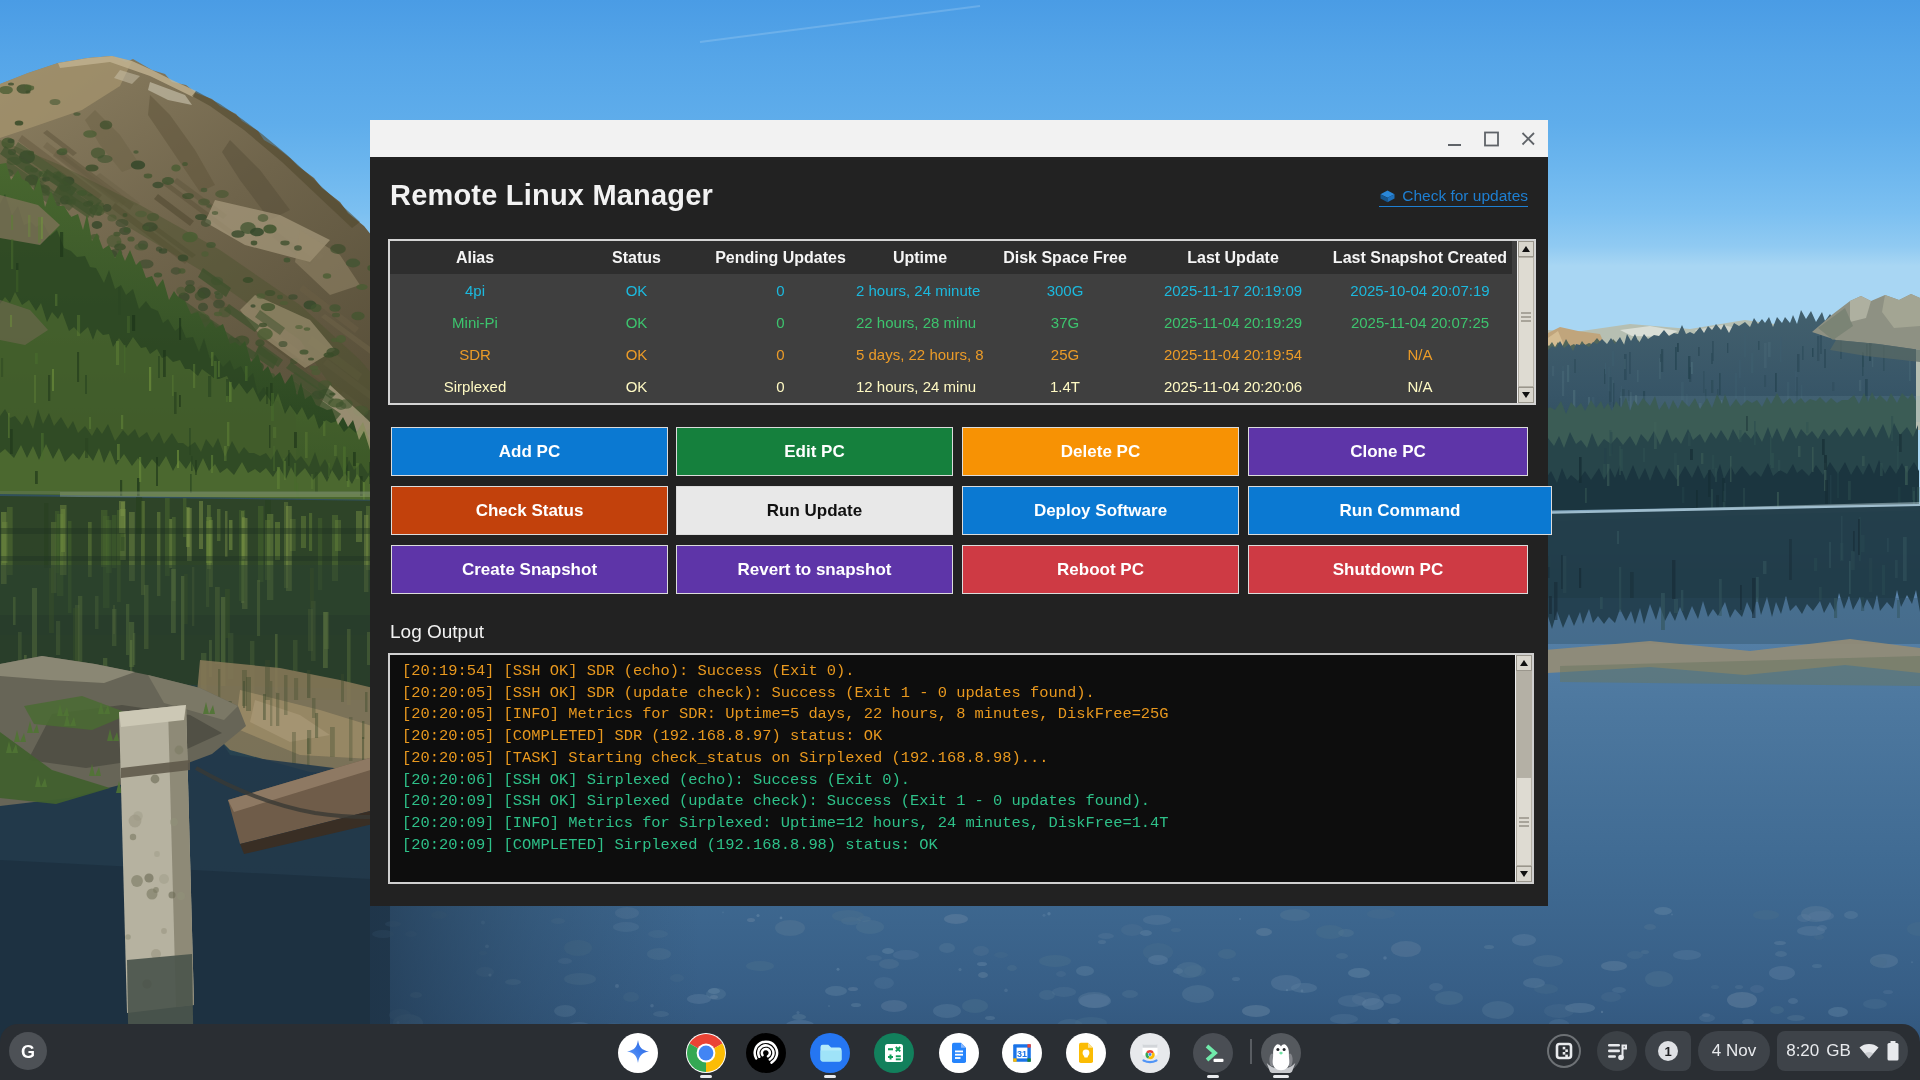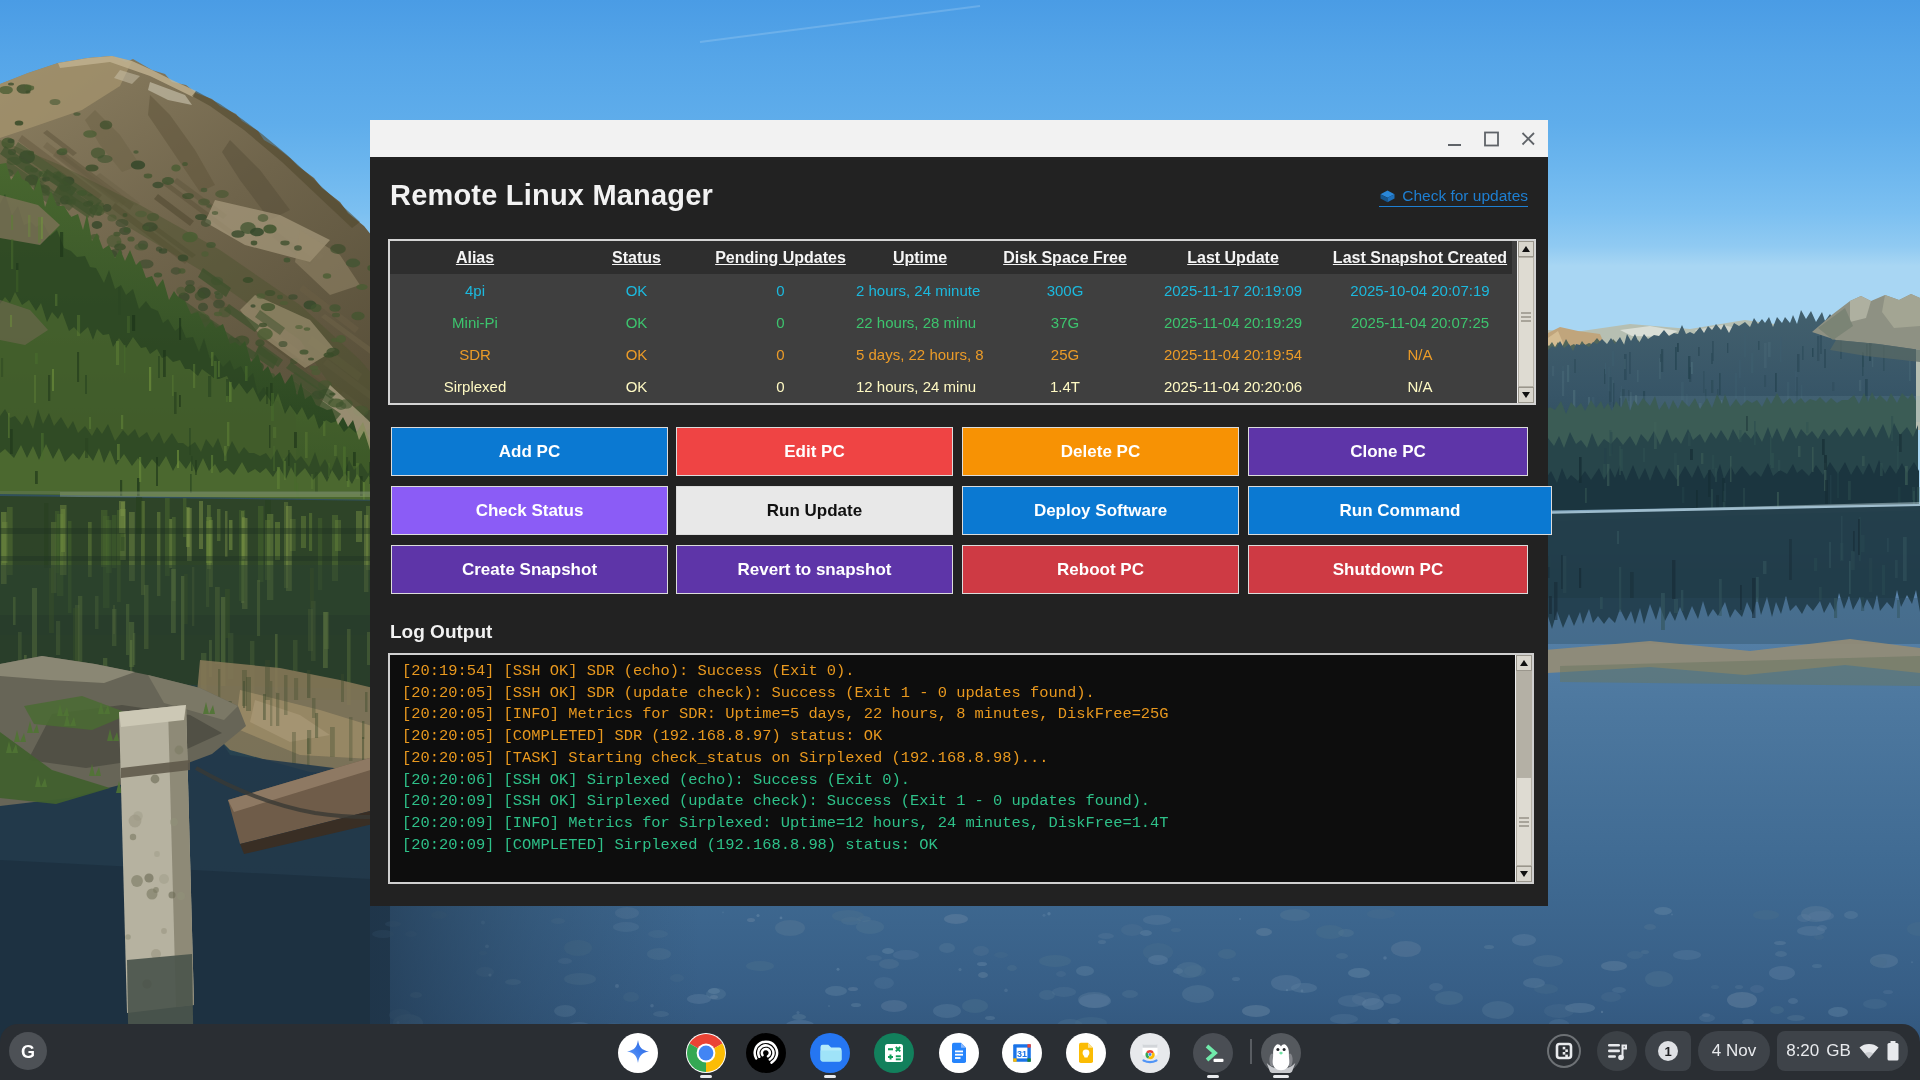--- a/index.html
+++ b/index.html
@@ -5,38 +5,38 @@
 #wall{position:absolute;left:0;top:0;}
 
 #win{position:absolute;left:370px;top:120px;width:1178px;height:786px;background:#222222;}
 #tbar{position:absolute;left:0;top:0;width:1178px;height:37px;background:#f2f2f2;}
 #h1t{position:absolute;left:20px;top:59px;color:#f2f2f2;font-size:29px;font-weight:bold;letter-spacing:0.2px;}
 #updlink{position:absolute;right:20px;top:67px;color:#1e7fd2;font-size:15.5px;
   border-bottom:1px solid #1e7fd2;padding-bottom:1px;display:flex;align-items:center;gap:6px;}
 
 #tframe{position:absolute;left:18px;top:119px;width:1144px;height:162px;border:2px solid #d4d4d4;background:#3f3f3f;display:flex;}
 #tbl{width:1122px;height:100%;}
-.hrow{display:flex;height:33px;background:#2e2e2e;color:#f5f5f5;font-weight:bold;font-size:16px;text-decoration:underline;}
+.hrow{display:flex;height:33px;background:#2e2e2e;color:#f5f5f5;font-weight:bold;font-size:16px;}
 .trow{display:flex;height:32.2px;font-size:15px;}
 .hrow div,.trow div{display:flex;align-items:center;justify-content:center;overflow:hidden;white-space:nowrap;}
 .c0{width:170px}.c1{width:153px}.c2{width:135px}.c3{width:144px;}
 .c4{width:146px}.c5{width:190px}.c6{width:184px}
 .trow .c3{justify-content:flex-start;padding-left:8px;box-sizing:border-box;}
 .cy{color:#1cb9de}.gr{color:#3dc46e}.or{color:#eb9b28}.gt{color:#fef9c3}
 
 .sbar{width:17px;background:#d9d6cd;position:relative;border-left:1px solid #efefef;box-sizing:border-box;margin-left:auto;flex:none;}
 .sarr{position:absolute;left:0;width:16px;height:16px;background:#d9d6cd;border:1px solid #9a968c;box-sizing:border-box;display:flex;align-items:center;justify-content:center;}
 .tri-u{width:0;height:0;border-left:4px solid transparent;border-right:4px solid transparent;border-bottom:6px solid #111;}
 .tri-d{width:0;height:0;border-left:4px solid transparent;border-right:4px solid transparent;border-top:6px solid #111;}
 .grip{position:absolute;left:3px;width:10px;height:1.5px;background:#a8a49a;}
 
 .btn{position:absolute;height:49px;display:flex;align-items:center;justify-content:center;
   color:#fff;font-size:17px;font-weight:bold;border:1px solid #dcdcdc;box-sizing:border-box;}
 
-#loglab{position:absolute;left:20px;top:501px;color:#f2f2f2;font-size:19px;font-weight:bold;}
+#loglab{position:absolute;left:20px;top:501px;color:#f2f2f2;font-size:19px;font-weight:normal;}
 #logbox{position:absolute;left:18px;top:533px;width:1146px;height:231px;border:2px solid #cfcfcf;background:#0d0d0d;box-sizing:border-box;display:flex;}
 #logtxt{width:1110px;padding:6px 0 0 12px;font-family:"Liberation Mono",monospace;font-size:15.4px;line-height:21.7px;white-space:pre;overflow:hidden;}
 .lo{color:#e8981e}.lt{color:#2ec189}
 
 #shelf{position:absolute;left:0;top:1024px;width:1920px;height:56px;background:#2a2e33;border-radius:18px 18px 0 0;}
 .ic{position:absolute;top:1033px;width:40px;height:40px;}
 .ind{position:absolute;top:1075px;height:3px;background:#e8eaed;border-radius:2px;}
 .pill{position:absolute;top:1031px;height:40px;background:#3e4349;color:#e8eaed;font-size:17px;display:flex;align-items:center;justify-content:center;}
 </style></head>
 <body>
@@ -1129,24 +1129,24 @@
         <div style="position:absolute;left:0;top:16px;width:16px;bottom:16px;background:#dedbd2;border:1px solid #b5b1a7;box-sizing:border-box;"></div>
         <div class="grip" style="top:71px"></div>
         <div class="grip" style="top:75px"></div>
         <div class="grip" style="top:79px"></div>
         <div class="sarr" style="bottom:0">
           <div class="tri-d"></div>
         </div>
       </div>
     </div>
   <div class="btn" style="left:21px;top:307px;width:277px;background:#0b79d2;color:#fff;">Add PC</div>
-    <div class="btn" style="left:306px;top:307px;width:277px;background:#ef4444;color:#fff;">Edit PC</div>
+    <div class="btn" style="left:306px;top:307px;width:277px;background:#15803d;color:#fff;">Edit PC</div>
     <div class="btn" style="left:592px;top:307px;width:277px;background:#f79204;color:#fff;">Delete PC</div>
     <div class="btn" style="left:878px;top:307px;width:280px;background:#5e35a8;color:#fff;">Clone PC</div>
-    <div class="btn" style="left:21px;top:366px;width:277px;background:#8b5cf6;color:#fff;">Check Status</div>
+    <div class="btn" style="left:21px;top:366px;width:277px;background:#c2410c;color:#fff;">Check Status</div>
     <div class="btn" style="left:306px;top:366px;width:277px;background:#e8e8e8;color:#111;">Run Update</div>
     <div class="btn" style="left:592px;top:366px;width:277px;background:#0b79d2;color:#fff;">Deploy Software</div>
     <div class="btn" style="left:878px;top:366px;width:304px;background:#0b79d2;color:#fff;">Run Command</div>
     <div class="btn" style="left:21px;top:425px;width:277px;background:#5e35a8;color:#fff;">Create Snapshot</div>
     <div class="btn" style="left:306px;top:425px;width:277px;background:#5e35a8;color:#fff;">Revert to snapshot</div>
     <div class="btn" style="left:592px;top:425px;width:277px;background:#ce3a44;color:#fff;">Reboot PC</div>
     <div class="btn" style="left:878px;top:425px;width:280px;background:#ce3a44;color:#fff;">Shutdown PC</div>
   <div id="loglab">Log Output</div>
   <div id="logbox">
       <div id="logtxt"><span class="lo">[20:19:54] [SSH OK] SDR (echo): Success (Exit 0).</span>

